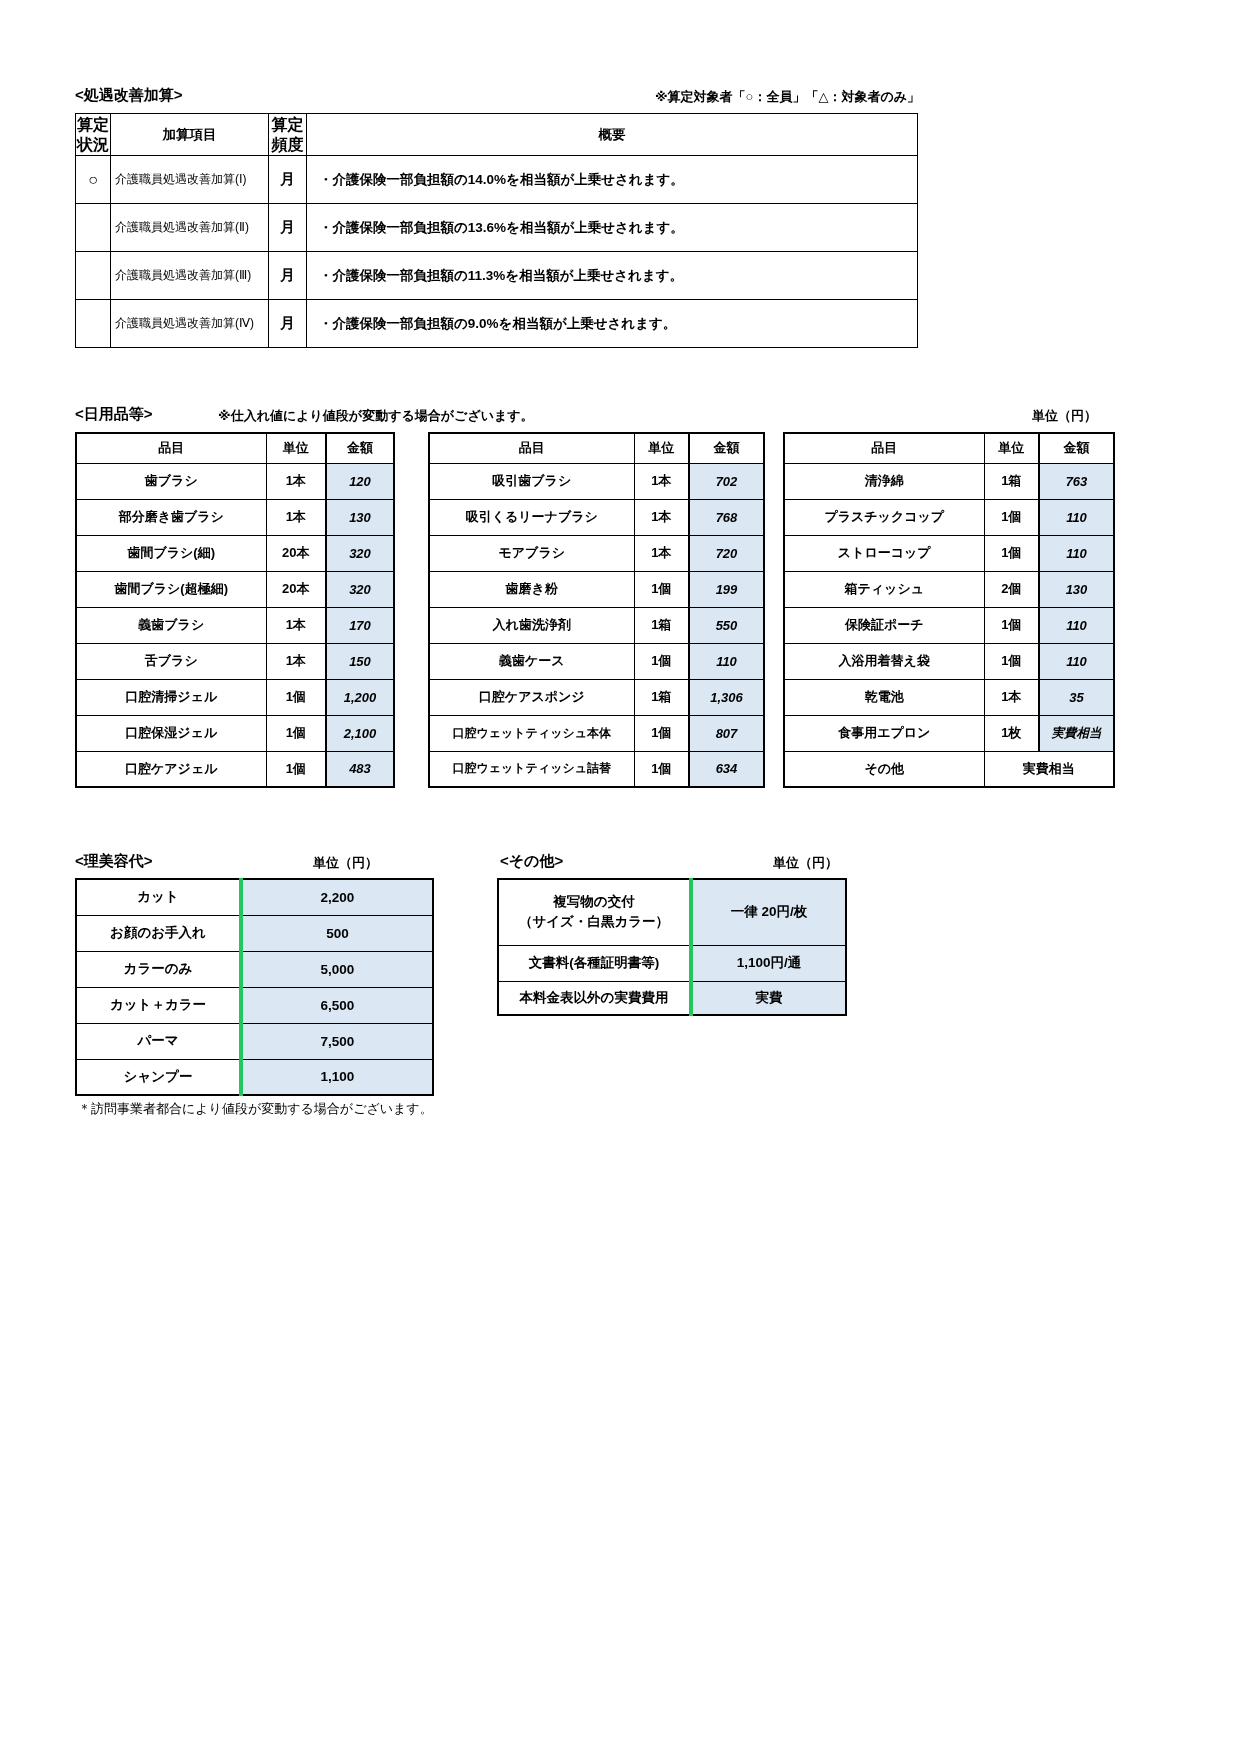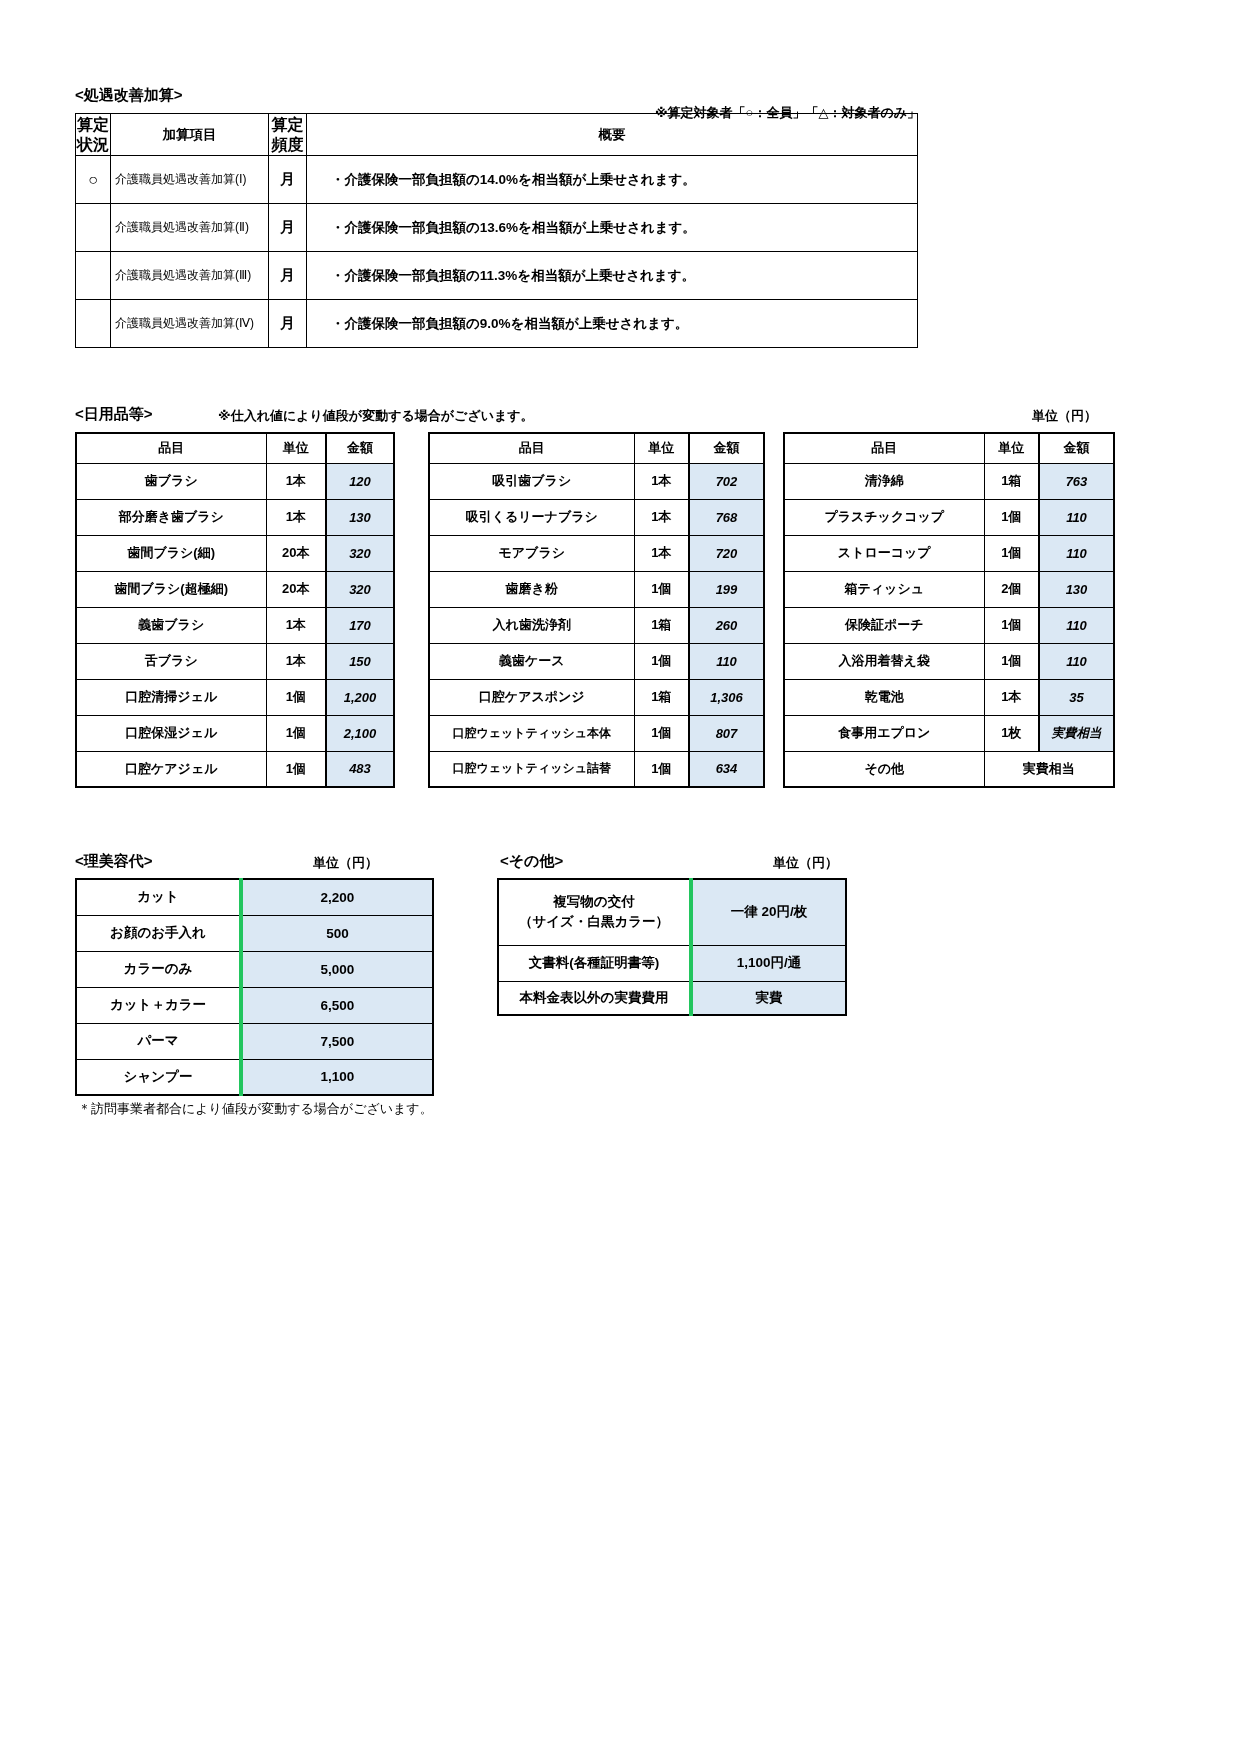--- a/index.html
+++ b/index.html
@@ -17,21 +17,21 @@
   
   .t1 { width:842px; }
   .t1 td,.t1 th { border:1px solid #000; }
   .t1 thead tr { height:42px; }
   .t1 tbody tr { height:48px; }
   .t1 th { font-weight:bold; font-size:13.5px; }
   .t1 th.small { font-weight:bold; font-size:16px; line-height:1.25; }
   .t1 td.status { font-size:16px; }
   .t1 td.item { font-size:12px; text-align:left; padding-left:4px; }
   .t1 td.freq { font-weight:bold; font-size:15px; }
-  .t1 td.desc { font-weight:bold; font-size:13.5px; text-align:left; padding-left:24px; }
+  .t1 td.desc { font-weight:bold; font-size:13.5px; text-align:left; padding-left:12px; }
 
   
   .dt { border:2px solid #000; }
   .dt td,.dt th { border:1px solid #000; font-weight:bold; font-size:13px; }
   .dt thead tr { height:30px; }
   .dt tbody tr { height:36px; }
   .dt .price { border-left:2px solid #000;text-align:center; }
   .dt td.price { background:#dbe8f4;font-style:italic; }
   .dt td.merged { background:#fff; }
 
@@ -46,21 +46,21 @@
   .ot td.label { line-height:1.5; }
 
   .footnote { font-size:13px; white-space:nowrap; }
 </style>
 </head>
 <body>
 
 <div class="page">
 
   <div class="abs sec-title" style="left:75px; top:86px;">&lt;処遇改善加算&gt;</div>
-  <div class="abs note" style="left:520px; top:88px; width:400px; text-align:right;margin-top:16px;">※算定対象者「○：全員」「△：対象者のみ」</div>
+  <div class="abs note" style="left:520px; top:88px; width:400px; text-align:right;">※算定対象者「○：全員」「△：対象者のみ」</div>
 
   <table class="abs t1" style="left:75px; top:113px;">
     <colgroup>
         <col style="width:35px">
         <col style="width:158px">
         <col style="width:38px">
         <col style="width:611px">
       </colgroup>
     <thead>
       <tr>
@@ -196,21 +196,21 @@
           <td class="price">720</td>
         </tr>
       <tr>
           <td>歯磨き粉</td>
           <td>1個</td>
           <td class="price">199</td>
         </tr>
       <tr>
           <td>入れ歯洗浄剤</td>
           <td>1箱</td>
-          <td class="price">260</td>
+          <td class="price">550</td>
         </tr>
       <tr>
           <td>義歯ケース</td>
           <td>1個</td>
           <td class="price">110</td>
         </tr>
       <tr>
           <td>口腔ケアスポンジ</td>
           <td>1箱</td>
           <td class="price">1,306</td>

